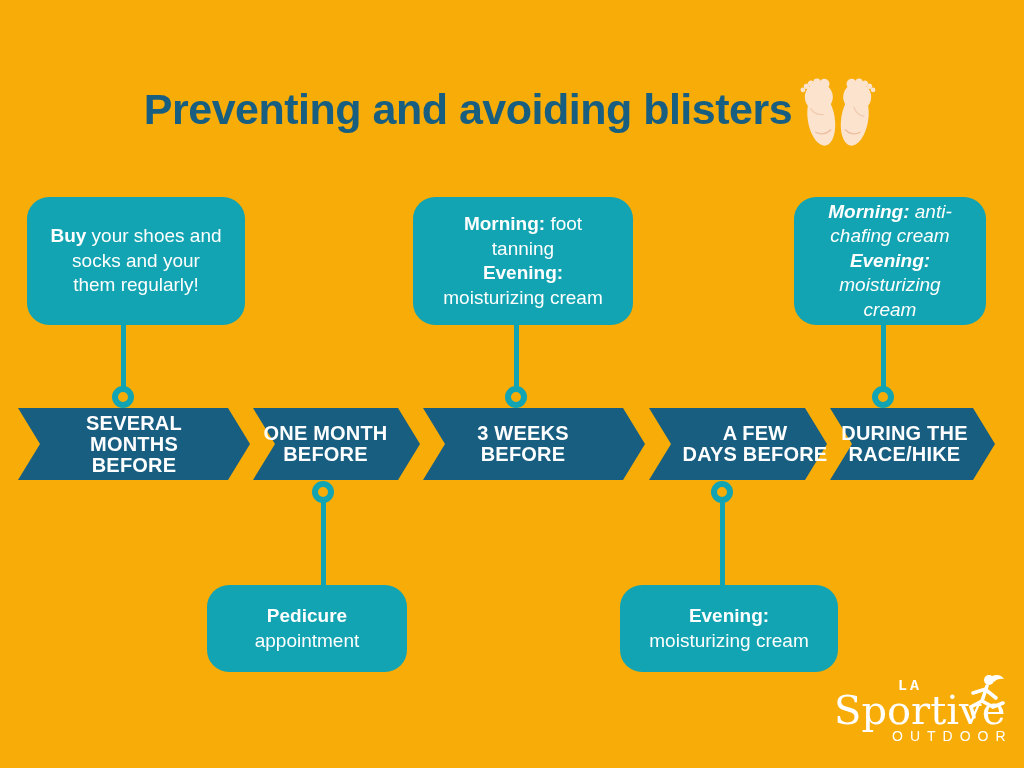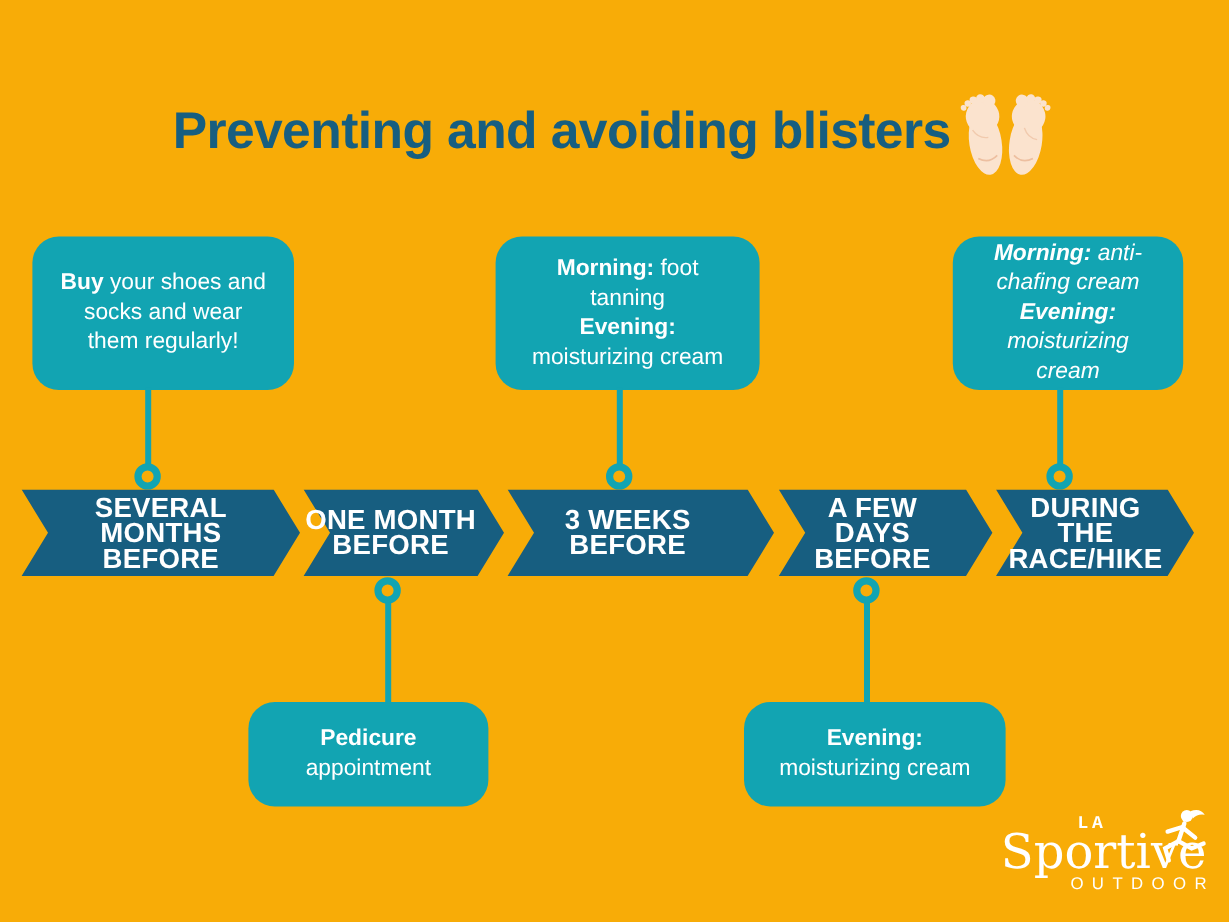--- a/index.html
+++ b/index.html
@@ -33,21 +33,21 @@
   .conn-ring{position:absolute;width:22px;height:22px;border:6px solid var(--teal);border-radius:50%;background:transparent;}
   .line-top{top:323px;height:64px;}
   .ring-top{top:386px;}
   .line-bottom{top:502px;height:84px;}
   .ring-bottom{top:481px;}
 
   
   .timeline-svg{position:absolute;top:408px;left:0;}
   .chev{fill:var(--dark);}
   .stage-label{position:absolute;top:408px;height:72px;display:flex;align-items:center;justify-content:center;
-               text-align:center;color:var(--light);font-weight:700;font-size:23px;line-height:21px;
+               text-align:center;color:var(--light);font-weight:700;font-size:20px;line-height:21px;
                white-space:pre-line;letter-spacing:0.2px;}
 
   
   .logo{position:absolute;right:14px;bottom:10px;width:176px;height:80px;color:var(--light);}
   .logo-la{position:absolute;top:0;left:64px;font-size:15px;letter-spacing:3px;font-weight:700;font-family:Liberation Mono, monospace;}
   .logo-name{position:absolute;top:12px;left:0;font-family:"DejaVu Serif",serif;
              font-size:40px;line-height:40px;font-weight:400;}
   .logo-sub{position:absolute;top:50px;left:58px;font-size:14px;letter-spacing:7px;font-weight:400;}
   .runner-svg{position:absolute;top:-6px;right:-2px;}
 </style>
@@ -78,21 +78,21 @@
         <circle cx="4.5" cy="-28.5" r="3.1"></circle>
         <circle cx="9.5" cy="-26.5" r="2.7"></circle>
         <circle cx="13.5" cy="-23.5" r="2.4"></circle>
         <path d="M-8,20 q8,6 16,0" fill="none" stroke="var(--skin-line)" stroke-width="1.4"></path>
         <path d="M-3,-4 q4,8 12,8" fill="none" stroke="var(--skin-line)" stroke-width="1.2" opacity="0.7"></path>
       </g>
     </svg>
   </div>
 
   <div class="callout co-top" id="co1">
-    <p><span class="b">Buy</span><span> your shoes and</span><br><span>socks and wear</span><br><span>them regularly!</span></p>
+    <p><span class="b">Buy</span><span> your shoes and</span><br><span>socks and your</span><br><span>them regularly!</span></p>
   </div>
   <div class="callout co-top" id="co2">
     <p><span class="b">Morning:</span><span> foot</span><br><span>tanning</span><br><span class="b">Evening:</span><br><span>moisturizing cream</span></p>
   </div>
   <div class="callout co-top" id="co3">
     <p><span class="b">Morning:</span><span> anti-</span><br><span>chafing cream</span><br><span class="b">Evening:</span><br><span>moisturizing</span><br><span>cream</span></p>
   </div>
 
   <div class="callout co-bottom" id="co4">
     <p><span class="b">Pedicure</span><br><span>appointment</span></p>
@@ -120,21 +120,21 @@
     <polygon class="chev" points="649,0 805,0 827,36 805,72 649,72 671,36"></polygon>
     <polygon class="chev" points="830,0 973,0 995,36 973,72 830,72 852,36"></polygon>
   </svg>
   <div class="stage-label" style="left:30px;width:208px">SEVERAL
 MONTHS
 BEFORE</div>
   <div class="stage-label" style="left:253px;width:145px">ONE MONTH
 BEFORE</div>
   <div class="stage-label" style="left:423px;width:200px">3 WEEKS
 BEFORE</div>
-  <div class="stage-label" style="left:649px;width:156px">A FEW
+  <div class="stage-label" style="left:677px;width:156px">A FEW
 DAYS BEFORE</div>
   <div class="stage-label" style="left:836px;width:137px">DURING THE
 RACE/HIKE</div>
 
   <div class="logo">
     <span class="logo-la">LA</span>
     <span class="logo-name">Sportive</span>
     <span class="logo-sub">OUTDOOR</span>
     <svg class="runner-svg" width="52" height="54" viewBox="0 0 52 54">
       <g stroke="#FFFFFF" stroke-width="3.6" stroke-linecap="round" fill="none">

